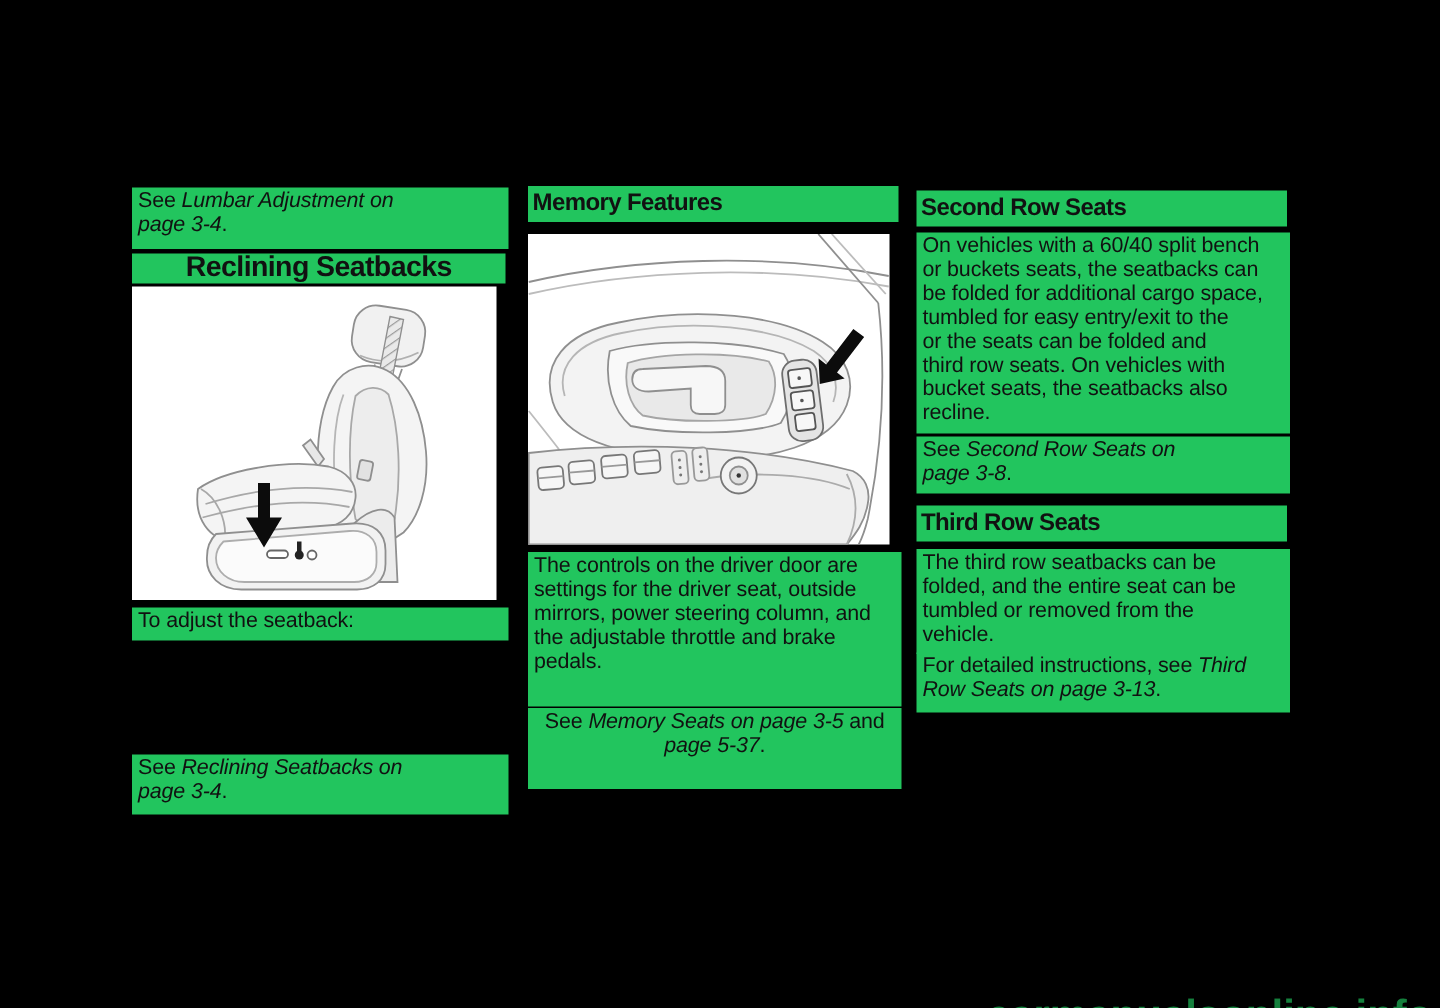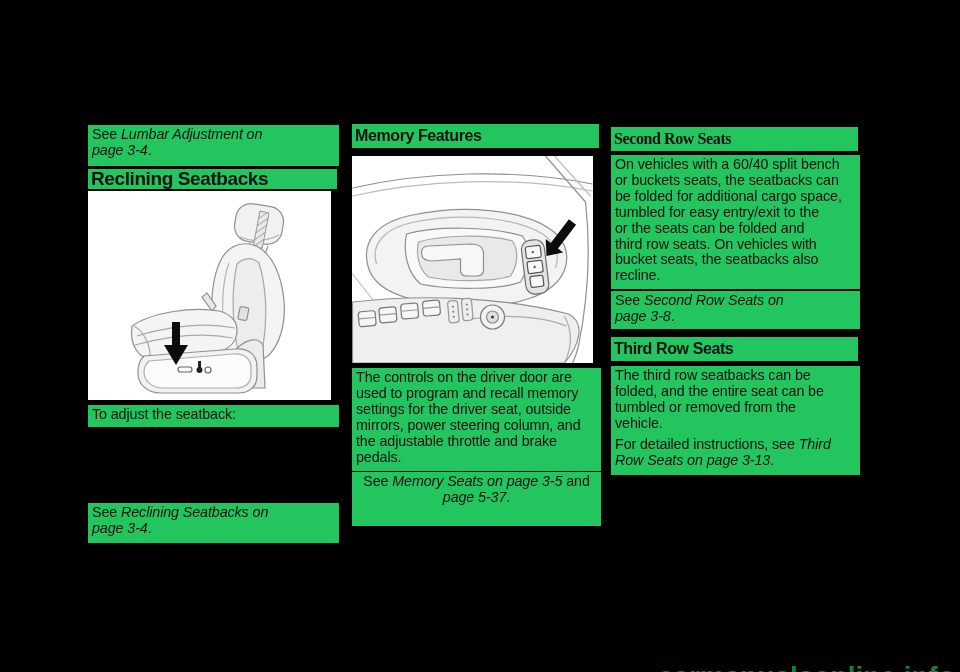--- a/index.html
+++ b/index.html
@@ -17,21 +17,21 @@
              font-size:28px;letter-spacing:0;line-height:24px;}
 </style>
 </head>
 <body>
 
 <div class="box txt" style="left:88px;top:125px;width:243px;height:38px;">
     <div class="line"><span>See </span><span class="it">Lumbar Adjustment on</span></div>
     <div class="line"><span class="it">page 3-4</span><span>.</span></div>
   </div>
 
-<div class="box h2" style="left:88px;top:169px;width:243px;height:20px;">Reclining Seatbacks</div>
+<div class="box h2" style="left:88px;top:169px;width:243px;height:20px;text-align:center;">Reclining Seatbacks</div>
 
 <div class="imgbox" style="left:88px;top:191px;width:243px;height:209px;" aria-label="Side view of front power seat with headrest, safety belt and a black arrow pointing down to the recline control on the seat base">
   <svg viewBox="0 0 243 209">
     <defs>
       <pattern id="belt" width="5" height="5" patternUnits="userSpaceOnUse" patternTransform="rotate(55)">
         <rect width="5" height="5" fill="#e9e9e9"></rect>
         <line x1="0" y1="0" x2="0" y2="5" stroke="#9a9a9a" stroke-width="1.6"></line>
       </pattern>
     </defs>
     <g stroke="#8f8f8f" stroke-width="1.2" fill="none">
@@ -128,33 +128,32 @@
       <circle cx="140" cy="161" r="6" fill="#e0e0e0" stroke="#8f8f8f"></circle>
       <circle cx="140" cy="161" r="1.5" fill="#333" stroke="none"></circle>
     </g>
 
     <polygon points="216.4,63.3 198.3,87 193.2,83 194,100 210.6,96.4 205.5,92.4 223.6,68.7" fill="#0c0c0c"></polygon>
   </svg>
 </div>
 
 <div class="box txt" style="left:352px;top:368px;width:241px;height:100px;">
     <div class="line"><span>The controls on the driver door are</span></div>
-    <div class="line"><span>used to program and recall memory</span></div>
     <div class="line"><span>settings for the driver seat, outside</span></div>
     <div class="line"><span>mirrors, power steering column, and</span></div>
     <div class="line"><span>the adjustable throttle and brake</span></div>
     <div class="line"><span>pedals.</span></div>
   </div>
 
 <div class="box txt" style="left:352px;top:472px;width:241px;height:51px;text-align:center;">
     <div class="line"><span>See </span><span class="it">Memory Seats on page 3-5</span><span> and</span></div>
     <div class="line"><span class="it">page 5-37</span><span>.</span></div>
   </div>
 
-<div class="box h1" style="left:611px;top:127px;width:241px;height:24px;font-family:Liberation Serif, serif;">Second Row Seats</div>
+<div class="box h1" style="left:611px;top:127px;width:241px;height:24px;">Second Row Seats</div>
 
 <div class="box txt" style="left:611px;top:155px;width:241px;height:131px;">
     <div class="line"><span>On vehicles with a 60/40 split bench</span></div>
     <div class="line"><span>or buckets seats, the seatbacks can</span></div>
     <div class="line"><span>be folded for additional cargo space,</span></div>
     <div class="line"><span>tumbled for easy entry/exit to the</span></div>
     <div class="line"><span>or the seats can be folded and</span></div>
     <div class="line"><span>third row seats. On vehicles with</span></div>
     <div class="line"><span>bucket seats, the seatbacks also</span></div>
     <div class="line"><span>recline.</span></div>

